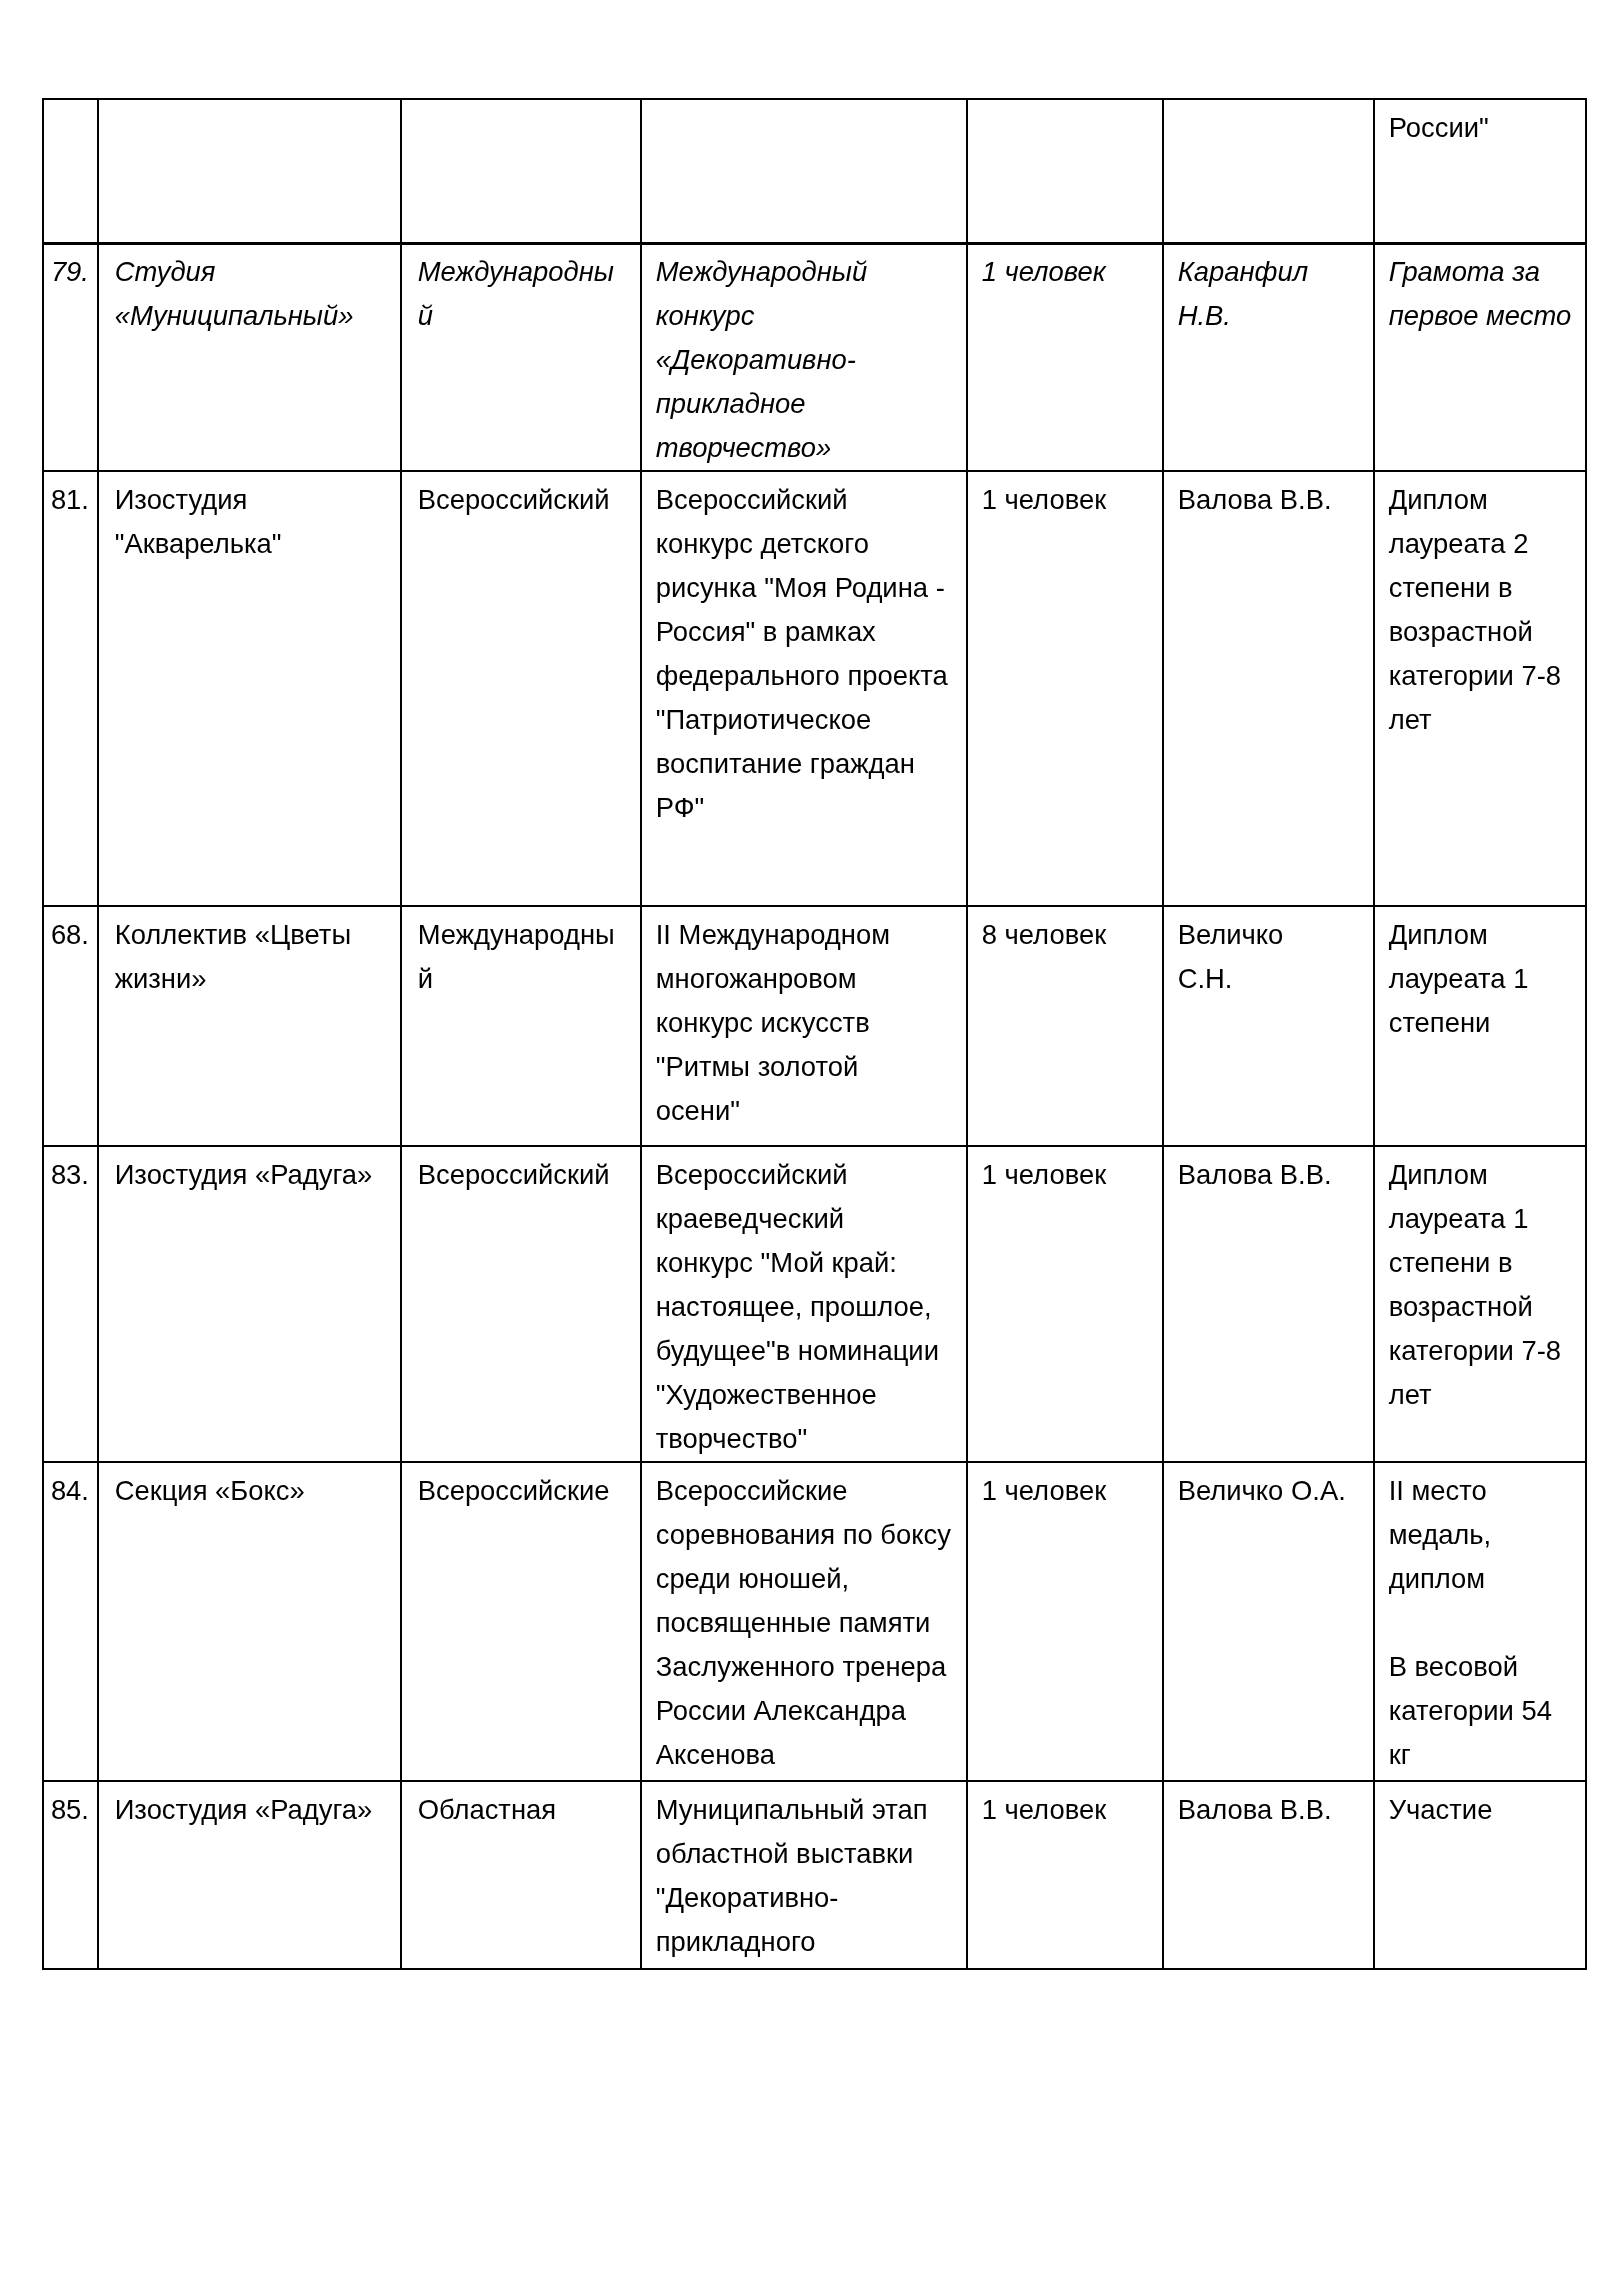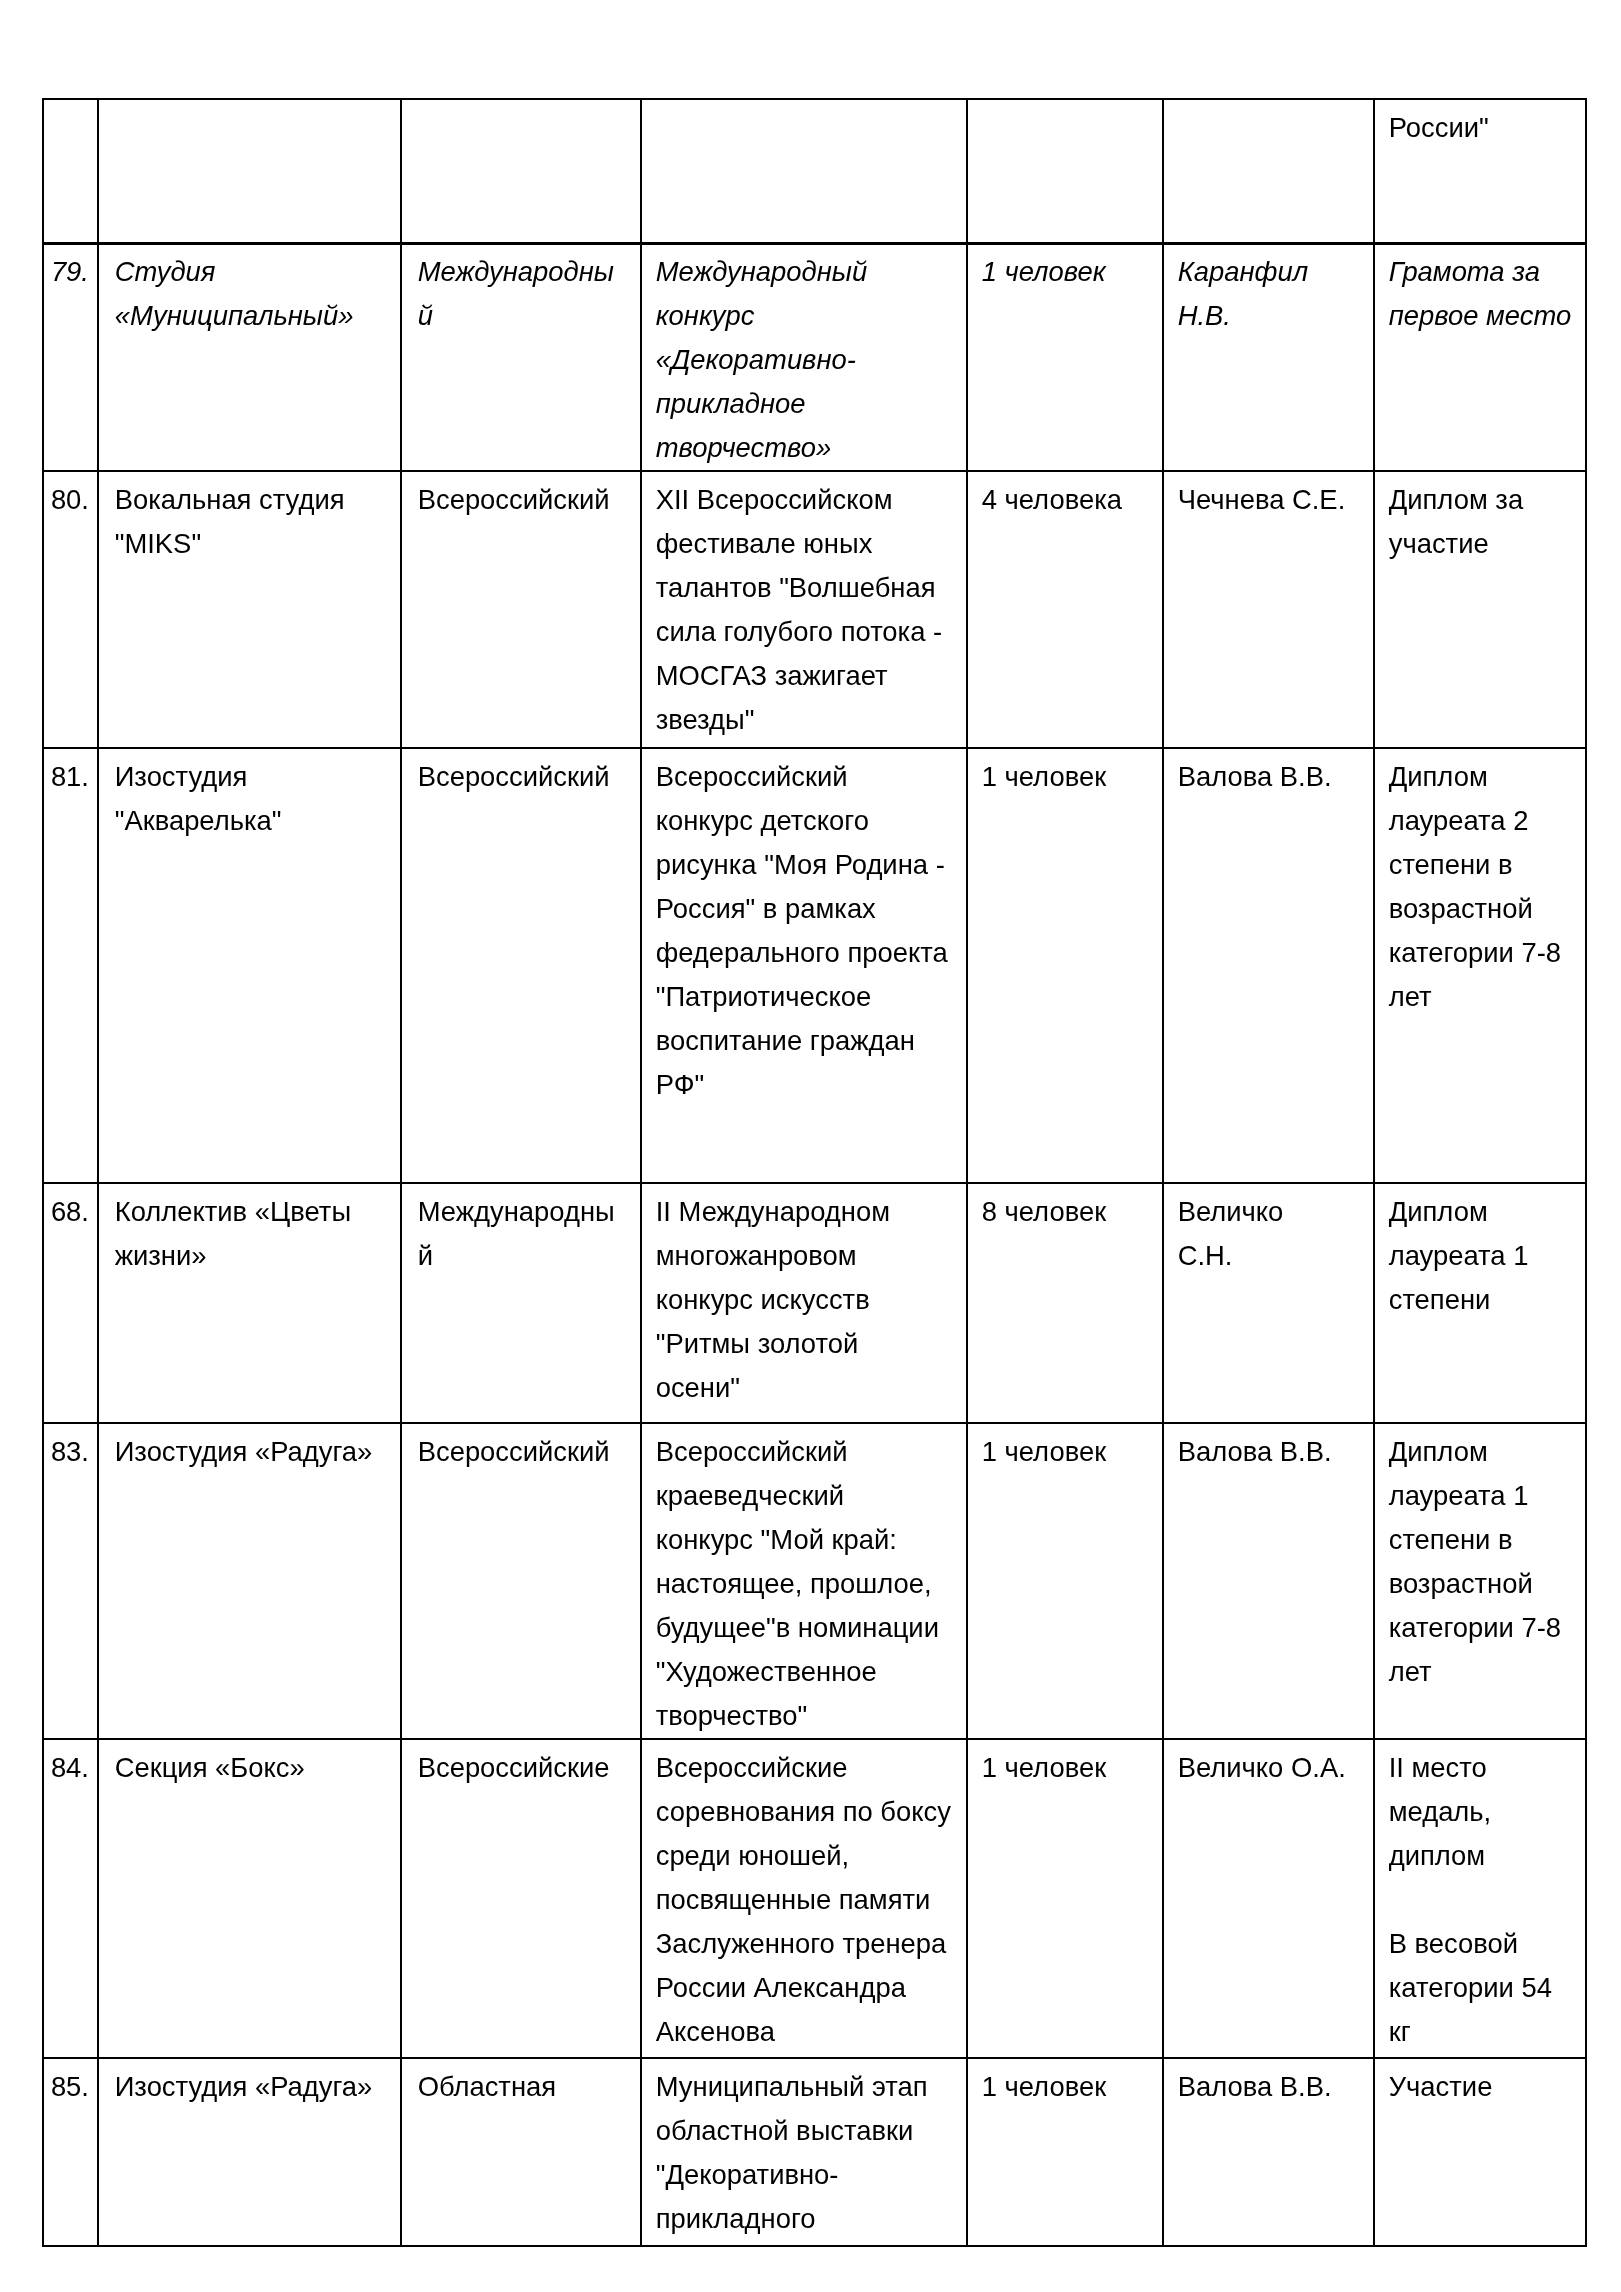--- a/index.html
+++ b/index.html
@@ -93,36 +93,20 @@
 конкурс
 «Декоративно-
 прикладное
 творчество»</td>
         <td class="cc5">1 человек</td>
         <td class="cc6">Каранфил
 Н.В.</td>
         <td class="cc7">Грамота за
 первое место</td>
       </tr>
-      <tr class="r2">
-        <td class="cc1">80.</td>
-        <td class="cc2">Вокальная студия
-"MIKS"</td>
-        <td class="cc3">Всероссийский</td>
-        <td class="cc4">XII Всероссийском
-фестивале юных
-талантов "Волшебная
-сила голубого потока -
-МОСГАЗ зажигает
-звезды"</td>
-        <td class="cc5">4 человека</td>
-        <td class="cc6">Чечнева С.Е.</td>
-        <td class="cc7">Диплом за
-участие</td>
-      </tr>
       <tr class="r3">
         <td class="cc1">81.</td>
         <td class="cc2">Изостудия
 "Акварелька"</td>
         <td class="cc3">Всероссийский</td>
         <td class="cc4">Всероссийский
 конкурс детского
 рисунка "Моя Родина -
 Россия" в рамках
 федерального проекта

